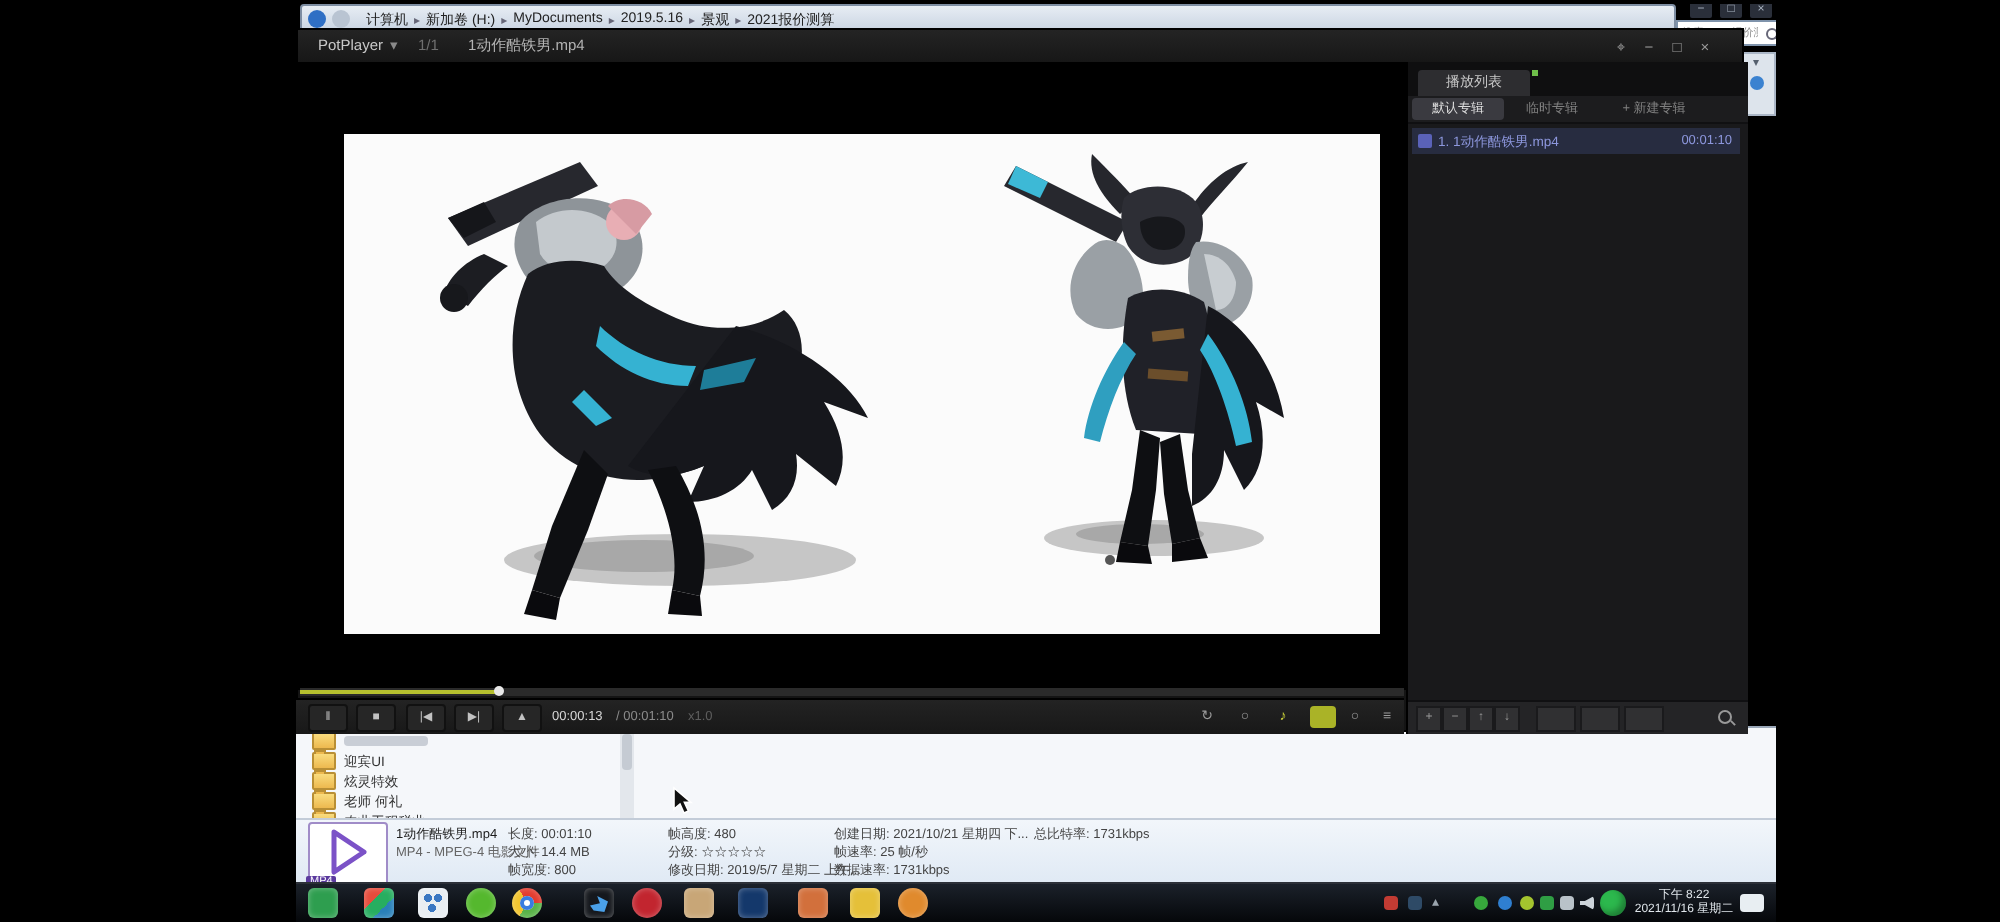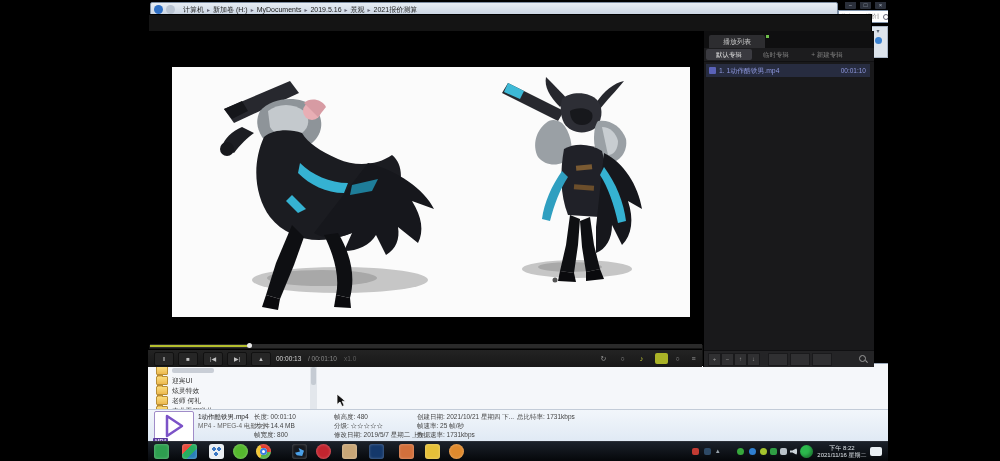--- a/index.html
+++ b/index.html
@@ -188,20 +188,30 @@
       <span class="dtxt" style="left:106px;top:12px;">大小: 14.4 MB</span>
       <span class="dtxt" style="left:186px;top:12px;">分级: ☆☆☆☆☆</span>
       <span class="dtxt" style="left:269px;top:12px;">帧速率: 25 帧/秒</span>
       <span class="dtxt" style="left:106px;top:21px;">帧宽度: 800</span>
       <span class="dtxt" style="left:186px;top:21px;">修改日期: 2019/5/7 星期二 上午...</span>
       <span class="dtxt" style="left:269px;top:21px;">数据速率: 1731kbps</span>
     </div>
   </div>
 
   <div class="abs pp">
+    <div class="pp-title">
+      <span class="ttl-app">PotPlayer</span>
+      <span class="ttl-caret">▾</span>
+      <span class="ttl-idx">1/1</span>
+      <span class="ttl-file">1动作酷铁男.mp4</span>
+      <span class="pp-ctl" style="right:54px;">⌖</span>
+      <span class="pp-ctl" style="right:40px;">−</span>
+      <span class="pp-ctl" style="right:26px;">□</span>
+      <span class="pp-ctl" style="right:12px;">×</span>
+    </div>
     <div class="video"></div>
 
     <div class="plist">
       <div class="pl-head">
         <div class="pl-tab">播放列表</div>
       </div>
       <div class="pl-subs">
         <div class="pl-sub on" style="left:2px;width:46px;">默认专辑</div>
         <div class="pl-sub" style="left:52px;width:40px;">临时专辑</div>
         <div class="pl-sub" style="left:96px;width:54px;">+ 新建专辑</div>

